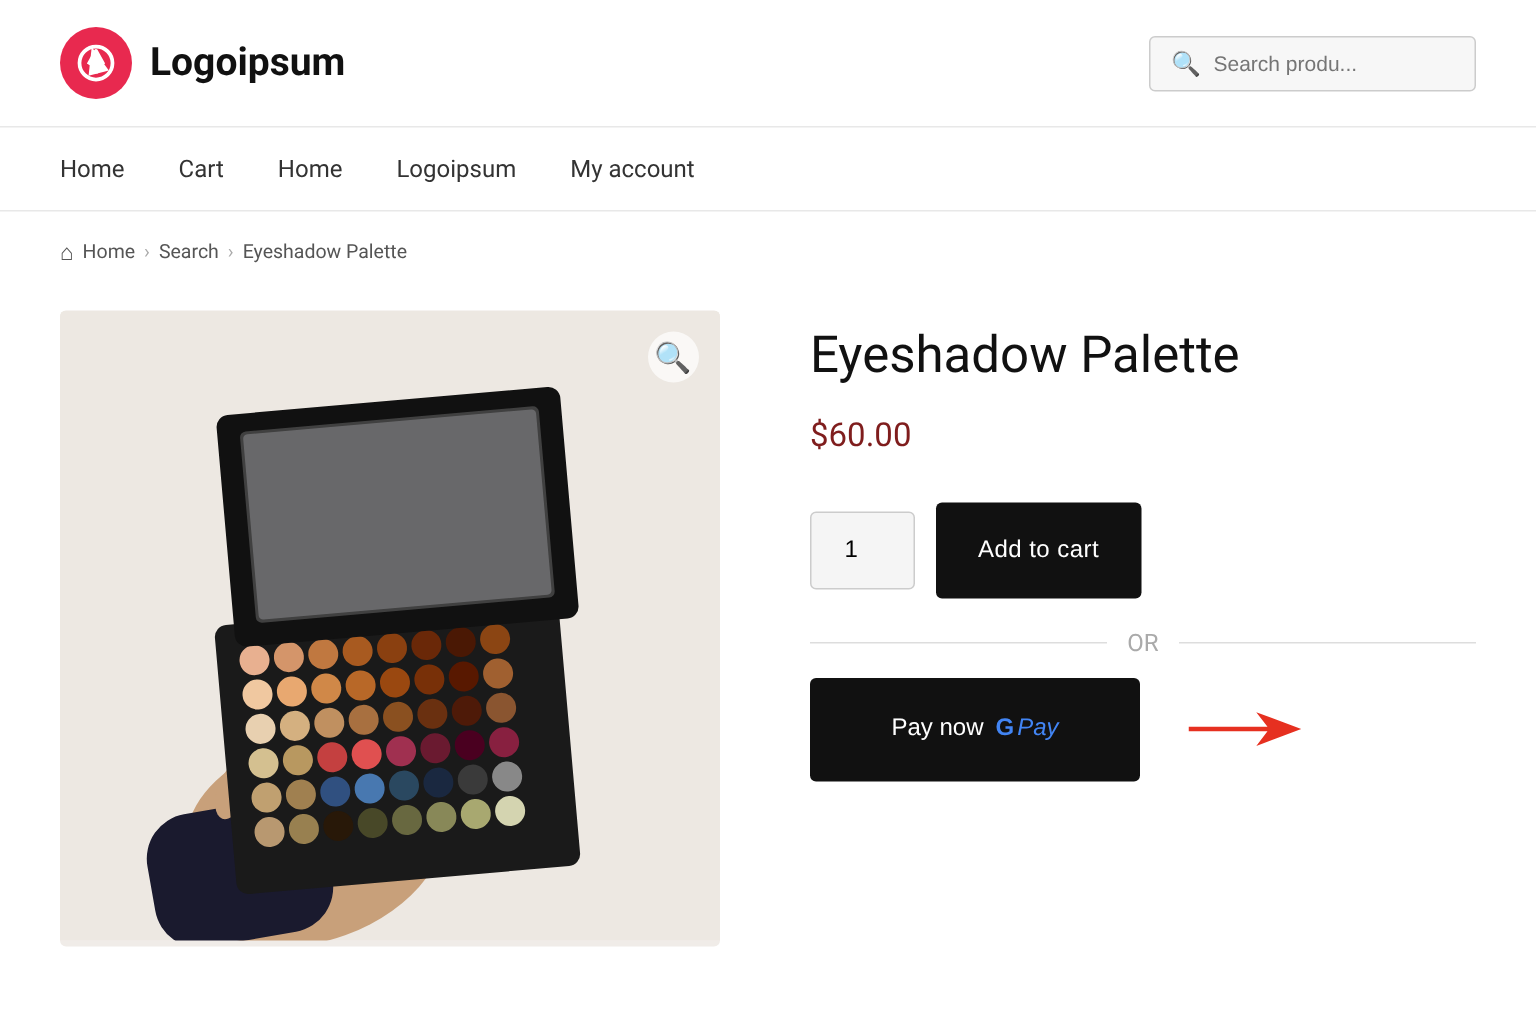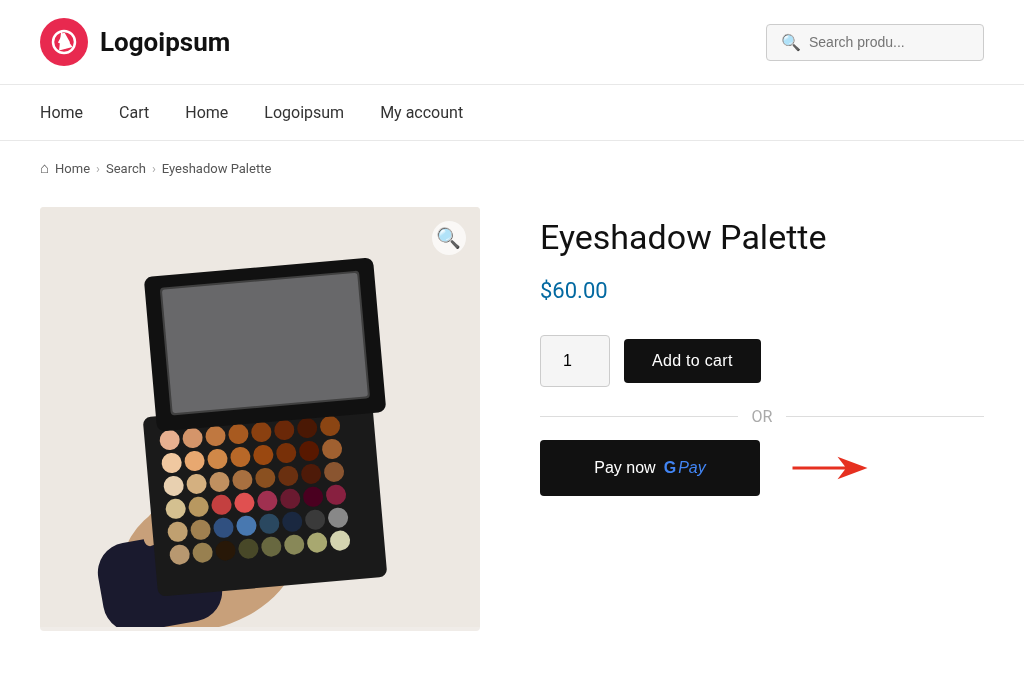--- a/index.html
+++ b/index.html
@@ -132,21 +132,21 @@
     }
     .product-title {
       font-size: 34px;
       font-weight: 400;
       color: #111;
       margin-bottom: 20px;
       line-height: 1.2;
     }
     .product-price {
       font-size: 22px;
-      color: #0369a1;
+      color: #7f1d1d;
       margin-bottom: 32px;
     }
 
     
     .purchase-row {
       display: flex;
       align-items: center;
       gap: 14px;
       margin-bottom: 20px;
     }
@@ -154,21 +154,21 @@
       width: 70px;
       height: 52px;
       border: 1px solid #ccc;
       border-radius: 4px;
       text-align: center;
       font-size: 16px;
       background: #f5f5f5;
       outline: none;
     }
     .add-to-cart-btn {
-      height: 44px;
+      height: 64px;
       padding: 0 28px;
       background: #111;
       color: #fff;
       border: none;
       border-radius: 4px;
       font-size: 16px;
       font-weight: 500;
       cursor: pointer;
       letter-spacing: 0.3px;
     }
@@ -190,21 +190,21 @@
       background: #ddd;
     }
 
     
     .pay-now-row {
       display: flex;
       align-items: center;
       gap: 30px;
     }
     .pay-now-btn {
-      height: 56px;
+      height: 69px;
       min-width: 220px;
       background: #111;
       color: #fff;
       border: none;
       border-radius: 4px;
       font-size: 16px;
       font-weight: 500;
       cursor: pointer;
       display: flex;
       align-items: center;

